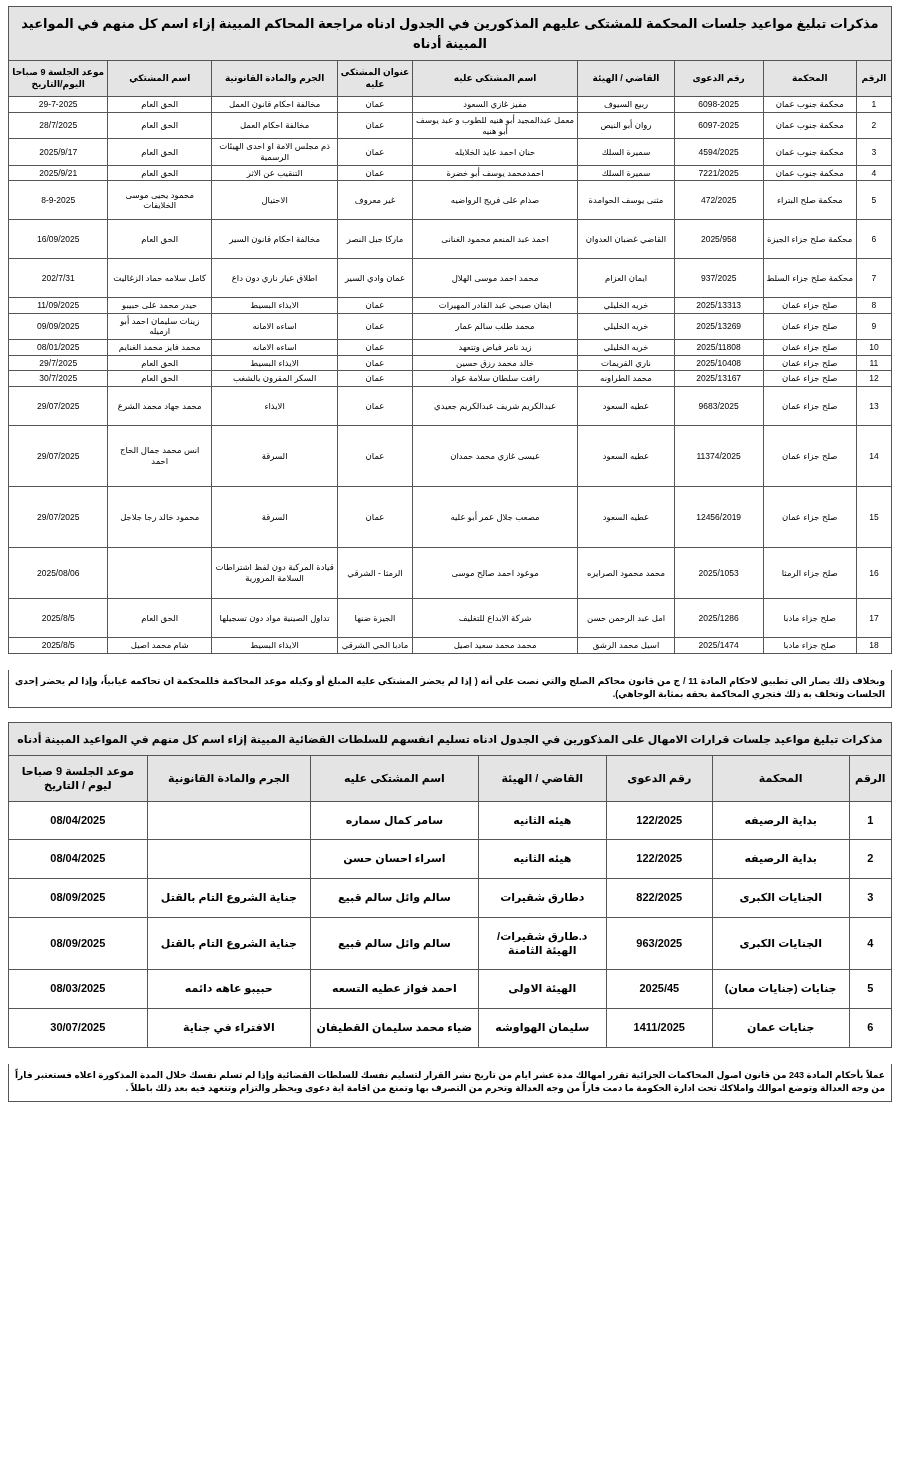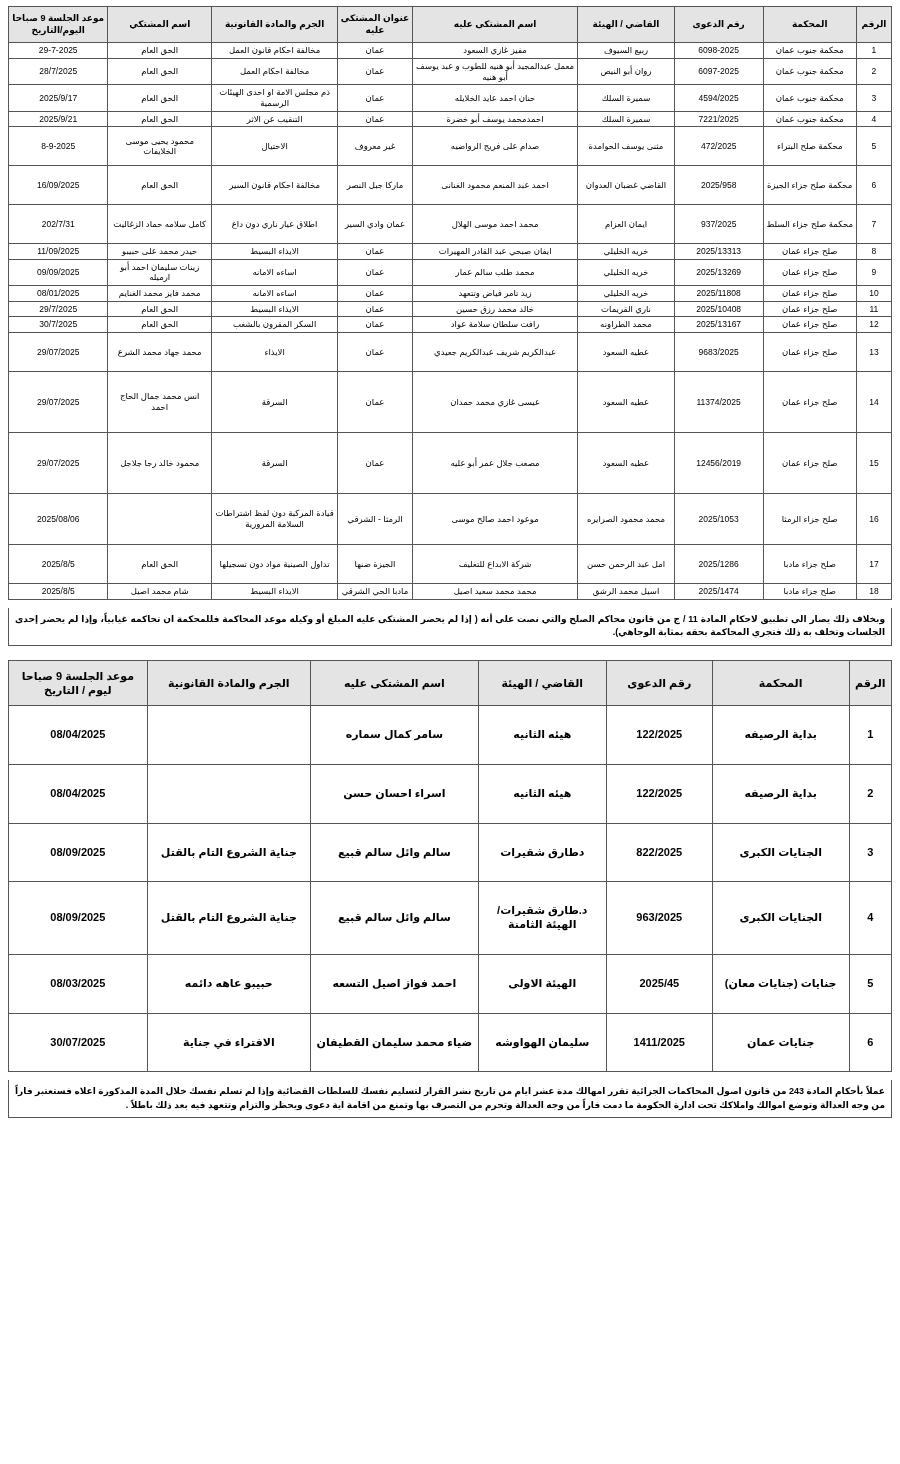--- a/index.html
+++ b/index.html
@@ -50,21 +50,21 @@
   }
   .note-cell {
     border: 1px solid #555;
     font-size: 9px;
     font-weight: bold;
     line-height: 1.5;
     padding: 5px 6px;
     text-align: justify;
   }
   .note-wrap {
-    margin-top: 8px;
+    margin-top: 16px;
   }
   .spacer {
     height: 14px;
   }
   
   .t1 col.c-num { width: 3.4%; }
   .t1 col.c-court { width: 9.0%; }
   .t1 col.c-case { width: 8.6%; }
   .t1 col.c-judge { width: 9.3%; }
   .t1 col.c-defname { width: 16.0%; }
@@ -75,21 +75,21 @@
   
   .t2 col.c2-num { width: 4.8%; }
   .t2 col.c2-court { width: 15.5%; }
   .t2 col.c2-case { width: 12.0%; }
   .t2 col.c2-judge { width: 14.5%; }
   .t2 col.c2-defname { width: 19.0%; }
   .t2 col.c2-crime { width: 18.5%; }
   .t2 col.c2-date { width: 15.7%; }
   .t2 td, .t2 th { font-size: 11px; }
   .t2 thead th { font-size: 11px; font-weight: bold; padding: 8px 3px; }
-  .t2 td { padding: 22px 3px; font-weight: bold; }
+  .t2 td { padding: 12px 3px; font-weight: bold; }
   .t2 .cellnum { font-weight: bold; }
   .t1 td.tallrow { height: 34px; }
 </style>
 </head>
 <body>
 
 <div class="page">
 
   <table class="t1">
     <colgroup>
@@ -98,20 +98,23 @@
         <col class="c-case">
         <col class="c-judge">
         <col class="c-defname">
         <col class="c-addr">
         <col class="c-crime">
         <col class="c-plaintiff">
         <col class="c-date">
     </colgroup>
     <thead>
       <tr>
+        <th class="title-cell" colspan="9">مذكرات تبليغ مواعيد جلسات المحكمة للمشتكى عليهم المذكورين في الجدول ادناه مراجعة المحاكم المبينة إزاء اسم كل منهم في المواعيد المبينة أدناه</th>
+      </tr>
+      <tr>
         <th>الرقم</th>
         <th>المحكمة</th>
         <th>رقم الدعوى</th>
         <th>القاضي / الهيئة</th>
         <th>اسم المشتكى عليه</th>
         <th>عنوان المشتكى عليه</th>
         <th>الجرم والمادة القانونية</th>
         <th>اسم المشتكي</th>
         <th>موعد الجلسة 9 صباحا اليوم/التاريخ</th>
       </tr>
@@ -329,20 +332,23 @@
       <col class="c2-num">
         <col class="c2-court">
         <col class="c2-case">
         <col class="c2-judge">
         <col class="c2-defname">
         <col class="c2-crime">
         <col class="c2-date">
     </colgroup>
     <thead>
       <tr>
+        <th class="title-cell" colspan="7">مذكرات تبليغ مواعيد جلسات قرارات الامهال على المذكورين في الجدول ادناه تسليم انفسهم للسلطات القضائية المبينة إزاء اسم كل منهم في المواعيد المبينة أدناه</th>
+      </tr>
+      <tr>
         <th>الرقم</th>
         <th>المحكمة</th>
         <th>رقم الدعوى</th>
         <th>القاضي / الهيئة</th>
         <th>اسم المشتكى عليه</th>
         <th>الجرم والمادة القانونية</th>
         <th>موعد الجلسة 9 صباحا ليوم / التاريخ</th>
       </tr>
     </thead>
     <tbody>
@@ -380,21 +386,21 @@
         <td>د.طارق شقيرات/ الهيئة الثامنة</td>
         <td>سالم وائل سالم قبيع</td>
         <td>جناية الشروع التام بالقتل</td>
         <td>08/09/2025</td>
       </tr>
       <tr>
         <td class="cellnum">5</td>
         <td>جنايات (جنايات معان)</td>
         <td>2025/45</td>
         <td>الهيئة الاولى</td>
-        <td>احمد فواز اصيل التسعه</td>
+        <td>احمد فواز عطيه التسعه</td>
         <td>حبيبو عاهه دائمه</td>
         <td>08/03/2025</td>
       </tr>
       <tr>
         <td class="cellnum">6</td>
         <td>جنايات عمان</td>
         <td>1411/2025</td>
         <td>سليمان الهواوشه</td>
         <td>ضياء محمد سليمان القطيفان</td>
         <td>الافتراء في جناية</td>

